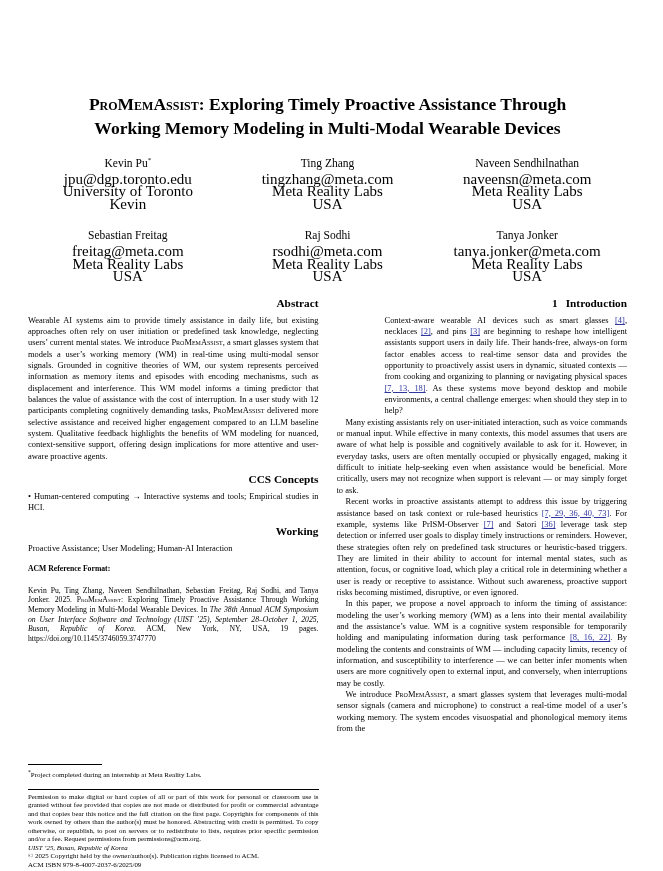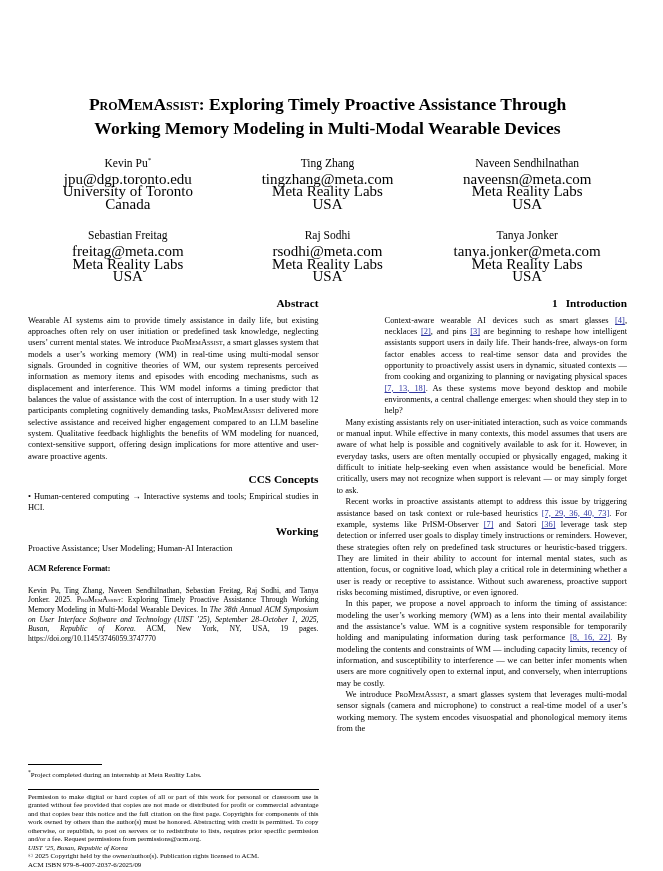--- a/index.html
+++ b/index.html
@@ -75,21 +75,21 @@
   <h1 class="title">
     <span><span class="sc">ProMemAssist</span>: Exploring Timely Proactive Assistance Through</span><br>
     <span>Working Memory Modeling in Multi-Modal Wearable Devices</span>
   </h1>
 
   <div class="authors">
     <div class="author">
       <div class="author-name"><span>Kevin Pu</span><sup>*</sup></div>
       <div class="author-detail">jpu@dgp.toronto.edu</div>
       <div class="author-detail">University of Toronto</div>
-      <div class="author-detail">Canada</div>
+      <div class="author-detail">Kevin</div>
     </div>
     <div class="author">
       <div class="author-name"><span>Ting Zhang</span><sup></sup></div>
       <div class="author-detail">tingzhang@meta.com</div>
       <div class="author-detail">Meta Reality Labs</div>
       <div class="author-detail">USA</div>
     </div>
     <div class="author">
       <div class="author-name"><span>Naveen Sendhilnathan</span><sup></sup></div>
       <div class="author-detail">naveensn@meta.com</div>

